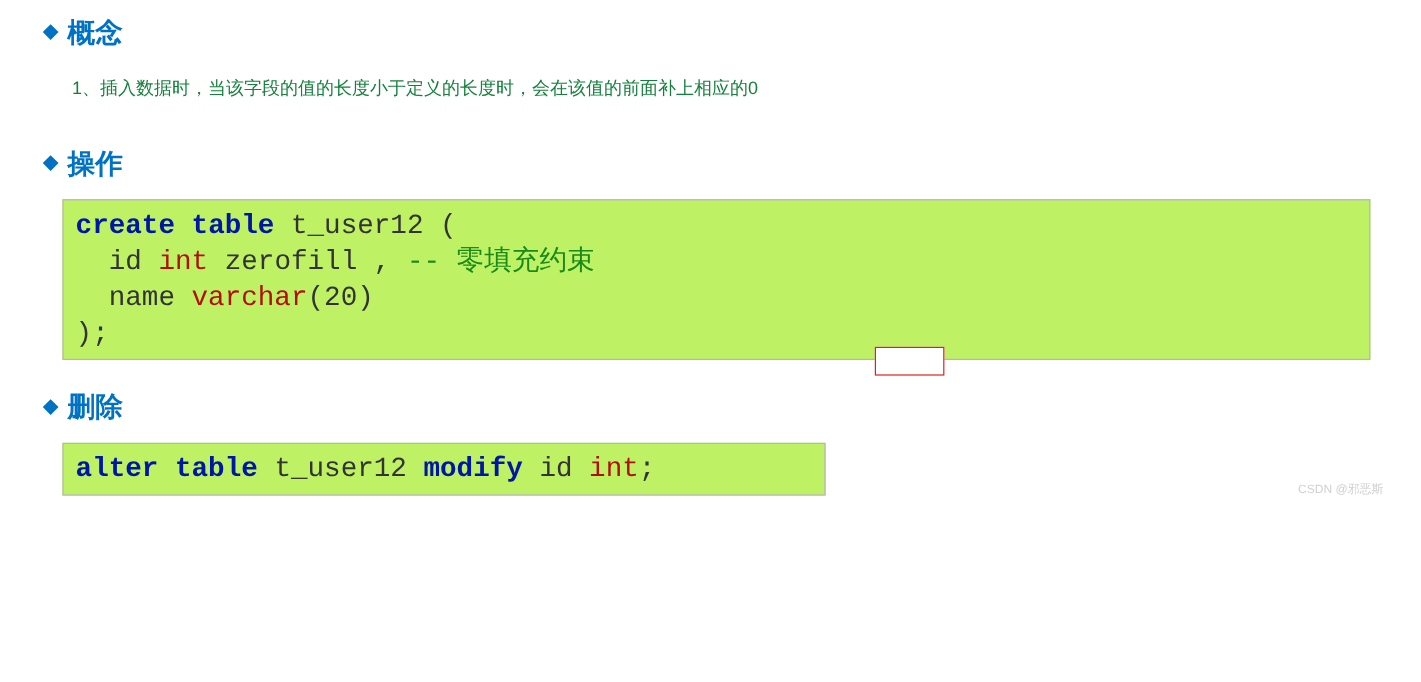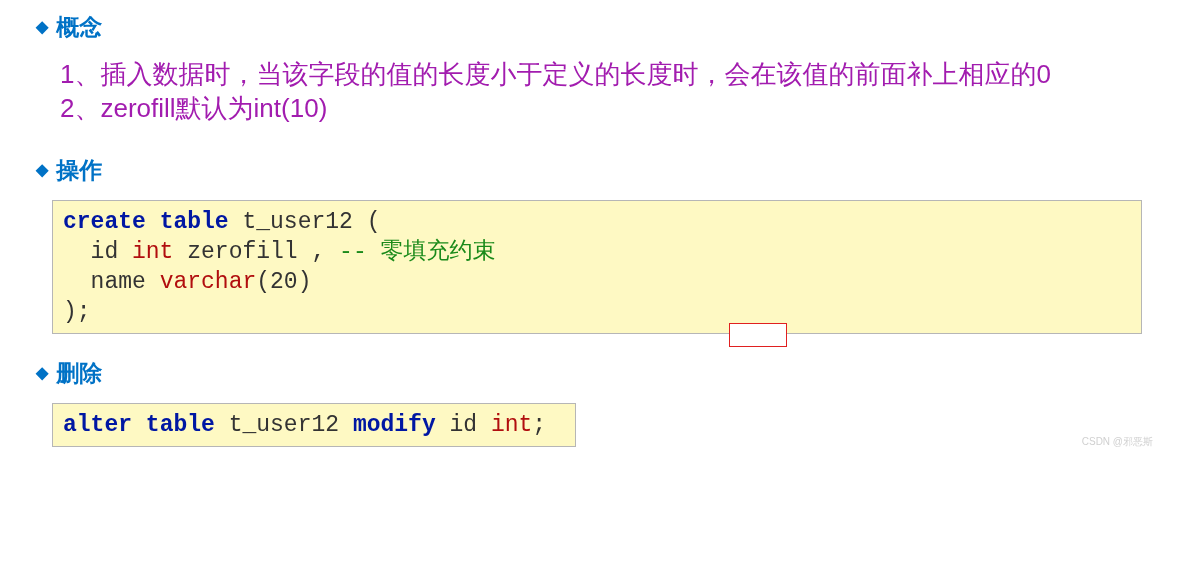--- a/index.html
+++ b/index.html
@@ -30,42 +30,42 @@
   .section-heading.tight-top { margin-top: 4px; }
   .section-heading.after-box { margin-top: 12px; }
   .diamond {
     display: inline-block;
     color: #0072c6;
     font-size: 16px;
     line-height: 1;
     transform: translateY(-1px);
   }
   .body-text {
-    font-size: 26px;
+    font-size: 15px;
     line-height: 34px;
-    color: #a21caf;
+    color: #15803d;
     margin-left: 24px;
     margin-bottom: 14px;
     max-width: 1020px;
   }
   .body-text .item { display: block; }
   .codebox {
     margin: 0 0 0 16px;
     border: 1px solid #b6b6b6;
-    background: #fef9c3;
+    background: #bef264;
     padding: 6px 22px 6px 10px;
     font-family: "Courier New", Consolas, monospace;
     font-size: 23px;
     line-height: 30px;
     white-space: pre;
     box-sizing: border-box;
     position: relative;
   }
   .codebox.wide { width: 1090px; }
-  .codebox.narrow { width: 524px; }
+  .codebox.narrow { width: 636px; }
   .kw { color: #0017a3; font-weight: 700; }
   .dt { color: #b10e0e; }
   .cm { color: #1a8a1a; }
   .redbox {
     position: absolute;
     border: 1px solid #e02020;
     background: #ffffff;
     width: 56px;
     height: 22px;
   }
@@ -82,21 +82,20 @@
 
 <div class="page">
 
   <div class="section-heading tight-top">
     <span class="diamond">◆</span>
     <span>概念</span>
   </div>
 
   <div class="body-text">
     <span class="item">1、插入数据时，当该字段的值的长度小于定义的长度时，会在该值的前面补上相应的0</span>
-    <span class="item">2、zerofill默认为int(10)</span>
   </div>
 
   <div class="section-heading" style="margin-top:30px;">
     <span class="diamond">◆</span>
     <span>操作</span>
   </div>
 
   <div class="codebox wide"><span class="kw">create</span> <span class="kw">table</span><span> t_user12 (</span>
 <span>  id </span><span class="dt">int</span><span> zerofill , </span><span class="cm">-- 零填充约束</span>
 <span>  name </span><span class="dt">varchar</span><span>(20)  </span>

